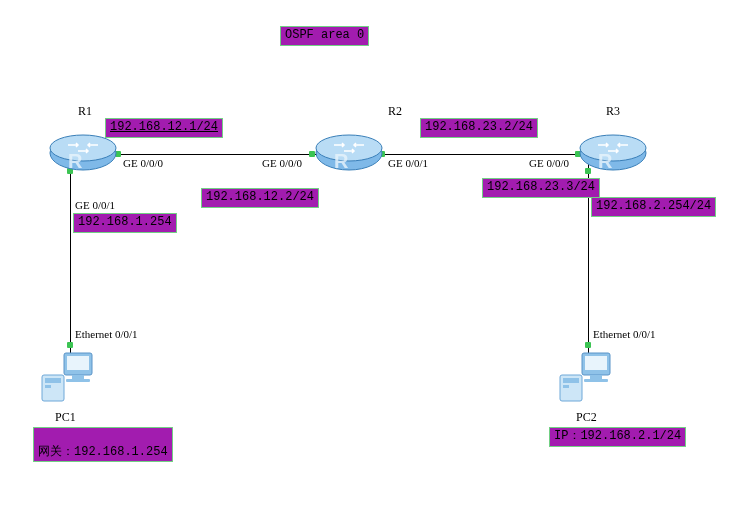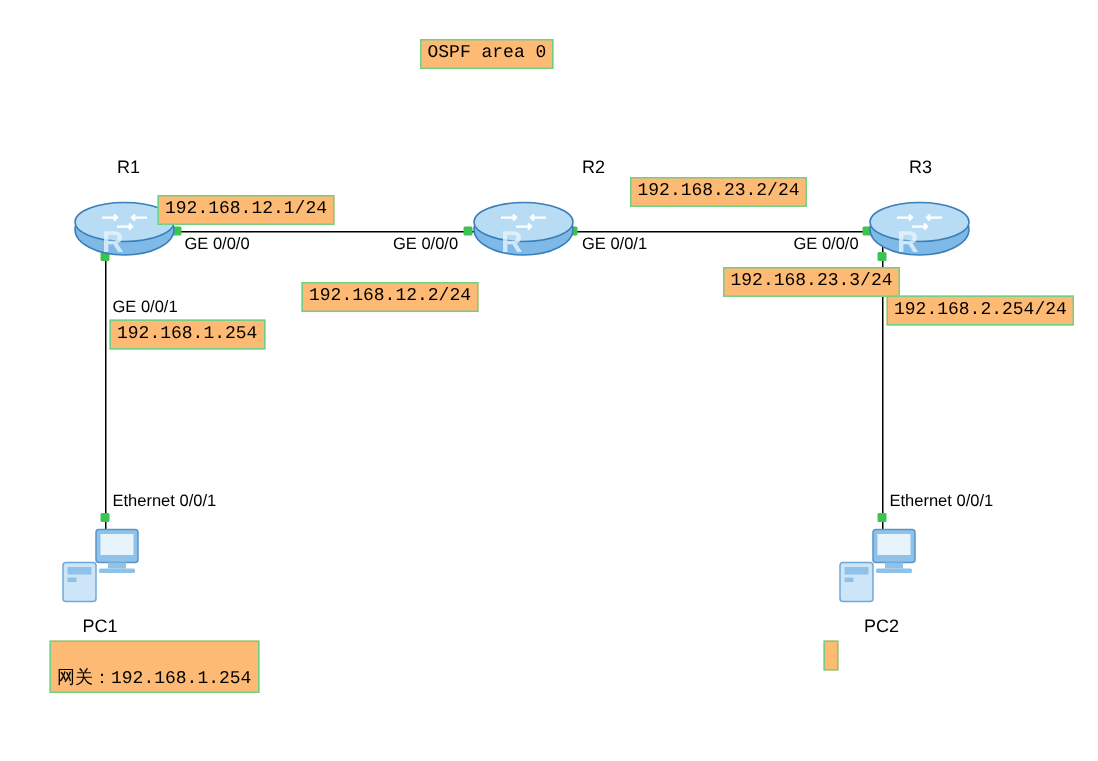--- a/index.html
+++ b/index.html
@@ -8,28 +8,28 @@
     width: 732px;
     height: 507px;
     position: relative;
     font-family: "Courier New", monospace;
     font-size: 12px;
     background: #fff;
     overflow: hidden;
   }
   .label-plain {
     position: absolute;
-    font-family: Liberation Sans, sans-serif;
+    font-family: Liberation Serif, serif;
     font-size: 12px;
     color: #000;
     white-space: nowrap;
   }
   .label-box {
     position: absolute;
-    background: #fdba74;
+    background: #a21caf;
     border: 1px solid #72d084;
     padding: 1px 4px;
     font-family: "Courier New", monospace;
     font-size: 12px;
     color: #000;
     white-space: nowrap;
     line-height: 1.3;
   }
   .link-line {
     position: absolute;
@@ -139,26 +139,26 @@
 
 <div class="label-plain" style="left:123px; top:157px; font-size:11px;">GE 0/0/0</div>
 <div class="label-plain" style="left:262px; top:157px; font-size:11px;">GE 0/0/0</div>
 <div class="label-plain" style="left:388px; top:157px; font-size:11px;">GE 0/0/1</div>
 <div class="label-plain" style="left:529px; top:157px; font-size:11px;">GE 0/0/0</div>
 <div class="label-plain" style="left:75px;  top:199px; font-size:11px;">GE 0/0/1</div>
 <div class="label-plain" style="left:593px; top:199px; font-size:11px;">GE 0/0/1</div>
 <div class="label-plain" style="left:75px;  top:328px; font-size:11px;">Ethernet 0/0/1</div>
 <div class="label-plain" style="left:593px; top:328px; font-size:11px;">Ethernet 0/0/1</div>
 
-<div class="label-box" style="left:105px; top:130px;">192.168.12.1/24</div>
+<div class="label-box" style="left:105px; top:118px;text-decoration:underline;">192.168.12.1/24</div>
 <div class="label-box" style="left:388px; top:118px;margin-left:32px;">192.168.23.2/24</div>
 <div class="label-box" style="left:201px; top:188px;">192.168.12.2/24</div>
 <div class="label-box" style="left:482px; top:178px;">192.168.23.3/24</div>
 <div class="label-box" style="left:73px;  top:213px;">192.168.1.254</div>
 <div class="label-box" style="left:591px; top:197px;">192.168.2.254/24</div>
 
 <div class="label-box" style="left:33px; top:427px;">
   <br>
   <span>网关：192.168.1.254</span>
 </div>
 <div class="label-box" style="left:549px; top:427px;">
-  <br>
+  <span>IP：192.168.2.1/24</span><br>
 </div>
 
 </body></html>

